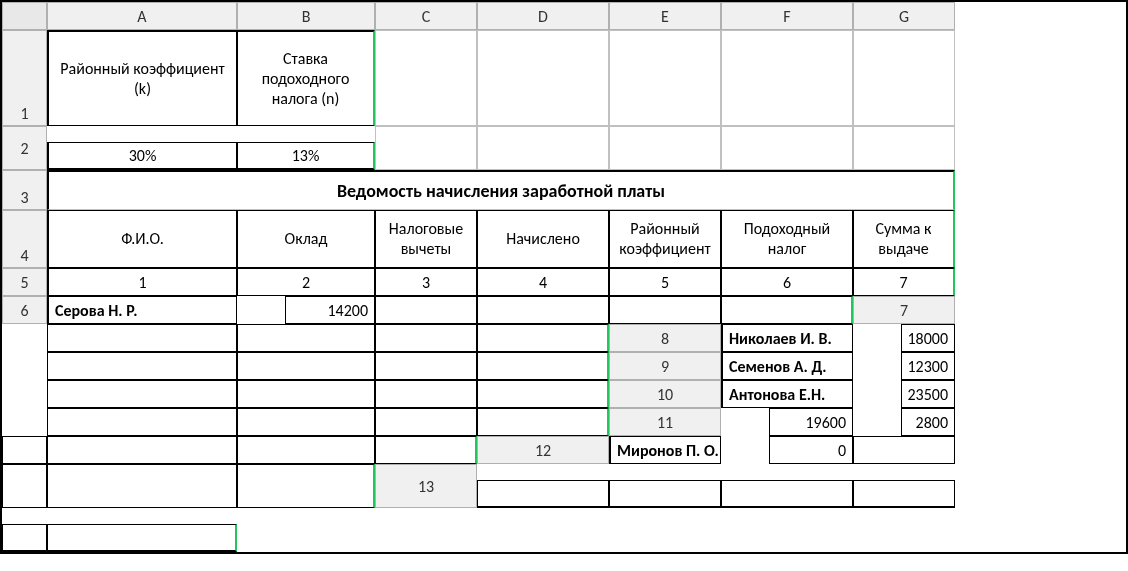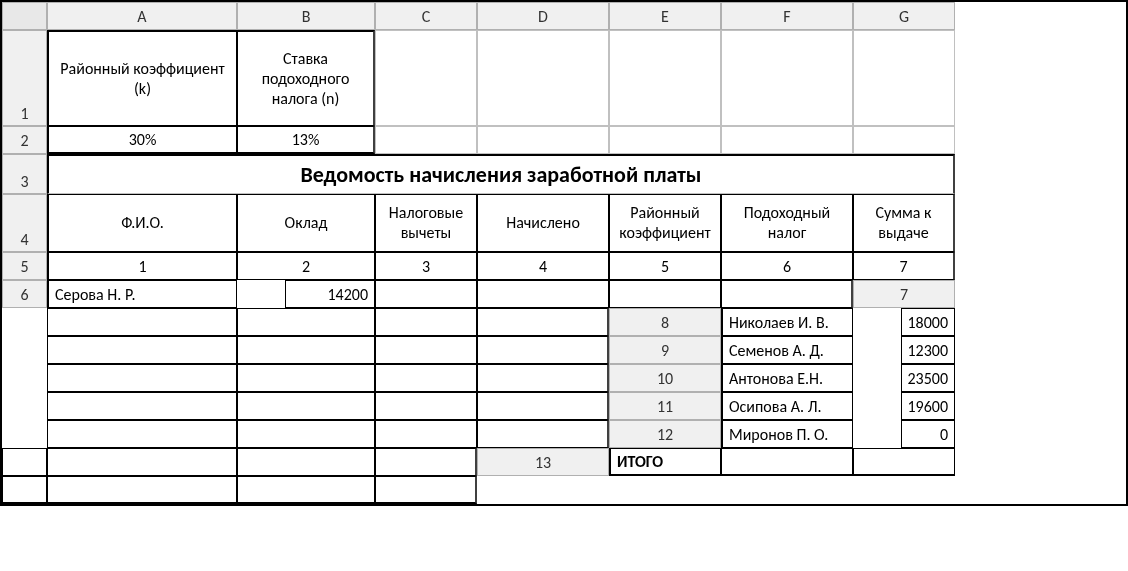--- a/index.html
+++ b/index.html
@@ -35,29 +35,29 @@
       border: 1px solid #b0b0b0;
     }
     .corner {
       background: #e8e8e8;
       border: 1px solid #b0b0b0;
     }
     .tall { min-height: 96px; }
     .tall2 { min-height: 58px; }
     .center { justify-content: center; text-align: center; }
     .right { justify-content: flex-end; text-align: right; margin-left: 48px; }
-    .left { justify-content: flex-start; text-align: left; }
+    .left { justify-content: flex-start; text-align: left; font-weight: bold; }
     .bold { font-weight: bold; }
     .thick { border: 1px solid #000; }
     .thick-l { border-left: 2px solid #000; }
-    .thick-r { border-right: 2px solid #404040; }
+    .thick-r { border-right: 2px solid #22c55e; }
     .thick-t { border-top: 2px solid #000; }
-    .thick-b { border-bottom: 2px solid #000; }
+    .thick-b { border-bottom: 2px solid #000; margin-top: 16px; }
     .wrap { white-space: normal; line-height: 1.25; }
-    .title-row { min-height: 40px; font-size: 22px; }
+    .title-row { min-height: 40px; font-size: 18px; }
   </style>
 </head>
 <body>
 
 <div class="sheet">
 
   <div class="cell corner"></div>
 
   <div class="cell hdr">A</div>
   <div class="cell hdr">B</div>
@@ -142,37 +142,35 @@
   <div class="cell hdr">10</div>
   <div class="cell left thick thick-l">Антонова Е.Н.</div>
   <div class="cell right thick">23500</div>
   <div class="cell right thick">0</div>
   <div class="cell thick"></div>
   <div class="cell thick"></div>
   <div class="cell thick"></div>
   <div class="cell thick thick-r"></div>
 
   <div class="cell hdr">11</div>
-  <div class="cell left thick thick-l">Осипова А. Л.</div>
   <div class="cell right thick">19600</div>
   <div class="cell right thick">2800</div>
   <div class="cell thick"></div>
   <div class="cell thick"></div>
   <div class="cell thick"></div>
   <div class="cell thick thick-r"></div>
 
   <div class="cell hdr">12</div>
   <div class="cell left thick thick-l">Миронов П. О.</div>
   <div class="cell right thick">0</div>
   <div class="cell thick"></div>
   <div class="cell thick"></div>
   <div class="cell thick"></div>
   <div class="cell thick thick-r"></div>
 
   <div class="cell hdr">13</div>
-  <div class="cell left bold thick thick-l thick-b">ИТОГО</div>
   <div class="cell thick thick-b"></div>
   <div class="cell thick thick-b"></div>
   <div class="cell thick thick-b"></div>
   <div class="cell thick thick-b"></div>
   <div class="cell thick thick-b"></div>
   <div class="cell thick thick-r thick-b"></div>
 </div>
 
 </body></html>

